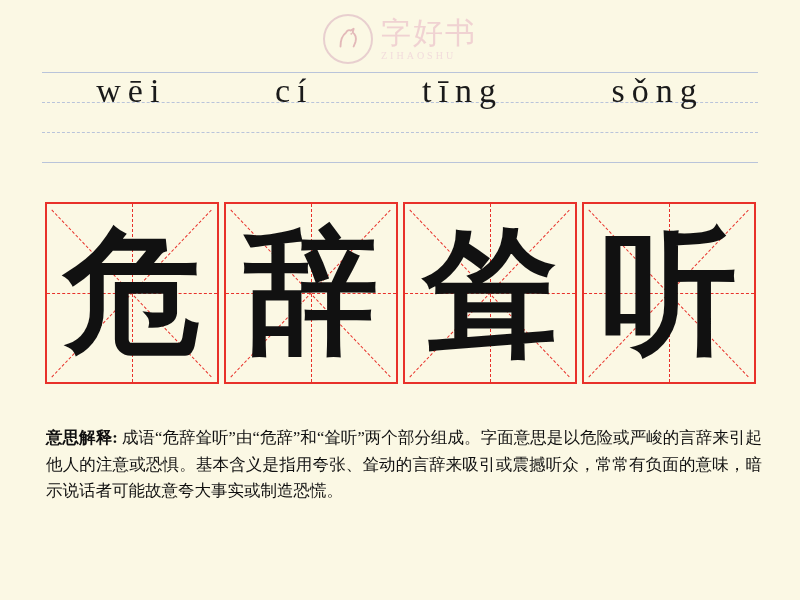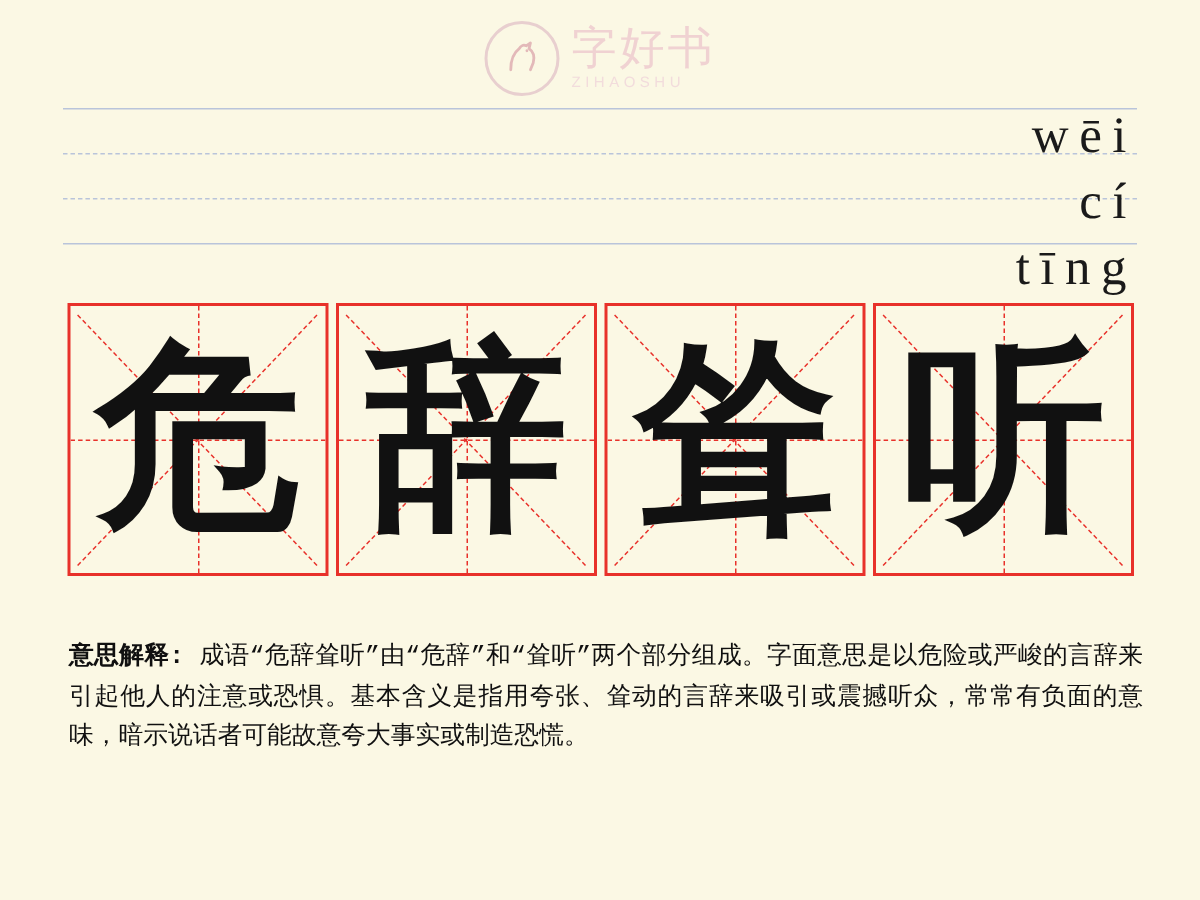--- a/index.html
+++ b/index.html
@@ -52,21 +52,21 @@
     font-size: 30px;
     color: #f0d2d2;
     letter-spacing: 2px;
     font-family: "Liberation Serif", serif;
   }
   .logo-en {
     font-size: 10px;
     color: #f2dcdc;
     letter-spacing: 3px;
     margin-top: 3px;
-    font-family: Liberation Sans, sans-serif;
+    font-family: Liberation Serif, serif;
   }
 
   
   .pinyin-block {
     position: absolute;
     top: 72px;
     left: 42px;
     width: 716px;
     height: 92px;
   }
@@ -85,23 +85,22 @@
   .l3 { top: 60px; }
   .l4 { top: 90px; }
 
   .pinyin-row {
     position: absolute;
     top: 0;
     left: 0;
     width: 716px;
     height: 92px;
     display: flex;
-    align-items: flex-end;
+    align-items: flex-start;
     justify-content: space-around;
-    flex-direction: column;
   }
   .pinyin {
     font-family: "Liberation Serif", serif;
     font-size: 34px;
     letter-spacing: 7px;
     color: #1a1a1a;
     padding-bottom: 6px;
   }
 
   
@@ -158,21 +157,21 @@
     color: #111111;
     font-weight: 600;
   }
 
   
   .explain {
     position: absolute;
     top: 425px;
     left: 46px;
     width: 716px;
-    font-family: Liberation Mono, monospace;
+    font-family: Liberation Serif, serif;
     font-size: 16.5px;
     line-height: 1.62;
     color: #101010;
     text-align: justify;
   }
   .explain .label {
     font-weight: bold;
   }
 </style>
 </head>

